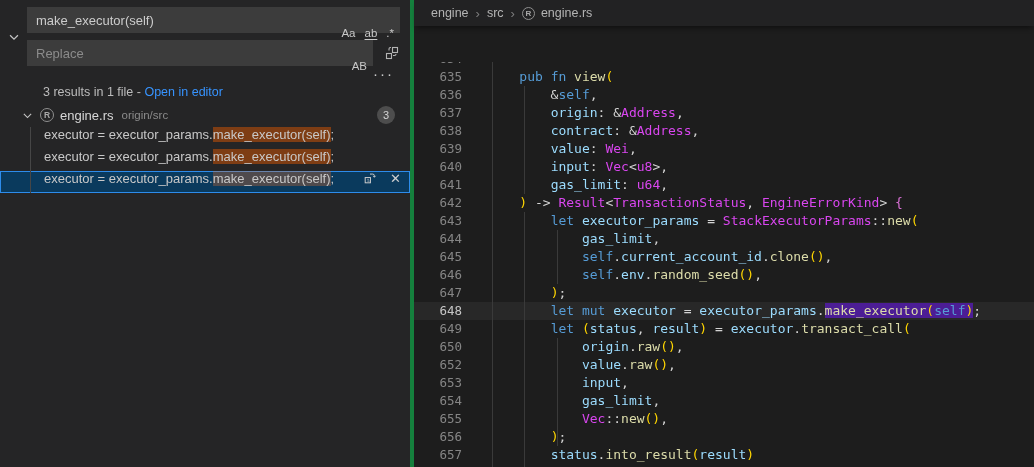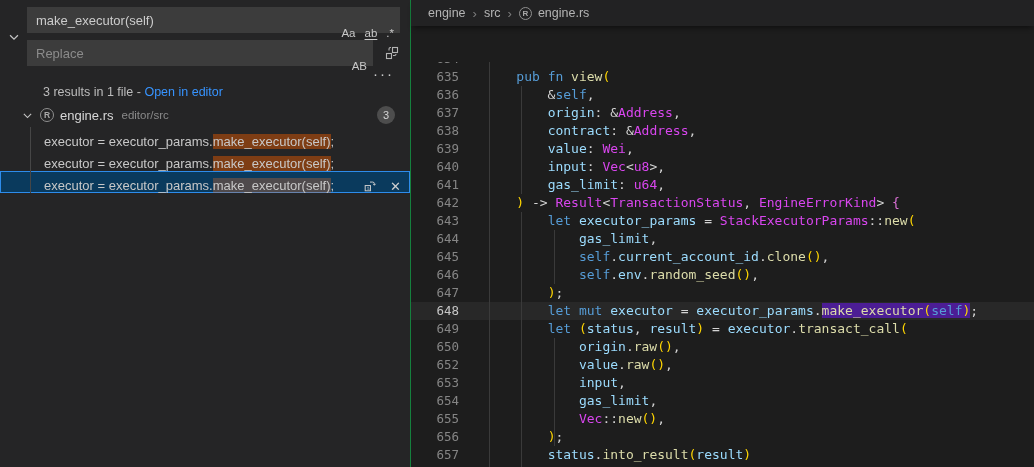--- a/index.html
+++ b/index.html
@@ -33,32 +33,32 @@
     padding-left:19px;box-sizing:border-box;cursor:pointer;}
   .tree-chevron{width:16px;height:16px;color:#c5c5c5;display:flex;align-items:center;justify-content:center;}
   .rust-icon{width:14px;height:14px;border-radius:50%;border:1.4px solid #8f8f8f;color:#a8a8a8;
     font-size:8.5px;font-weight:bold;display:flex;align-items:center;justify-content:center;
     margin:0 6px 0 5px;flex:0 0 auto;box-sizing:border-box;}
   .file-name{color:#d7d7d7;font-size:13px;}
   .file-path{color:#8a8a8a;font-size:11.5px;margin-left:8px;}
   .badge{margin-left:auto;margin-right:15px;background:#4d4d4d;color:#d4d4d4;min-width:18px;height:18px;
     border-radius:50%;font-size:11px;display:flex;align-items:center;justify-content:center;}
   .results{position:absolute;left:0;top:127px;width:410px;}
-  .result-row{position:relative;height:22px;display:flex;align-items:flex-end;padding-left:44px;
+  .result-row{position:relative;height:22px;display:flex;align-items:flex-start;padding-left:44px;
     box-sizing:border-box;font-size:13px;color:#c8c8c8;cursor:pointer;}
   .result-row::before{content:"";position:absolute;left:30px;top:0;bottom:0;width:1px;background:#464646;}
   .result-row.selected{background:#0a3a5d;box-shadow:inset 0 0 0 1px #2d8ceb;}
   .rtext{white-space:pre;}
   .hl{background:rgba(234,92,0,0.45);}
   .selected .hl{background:rgba(228,110,40,0.32);}
   .row-actions{margin-left:auto;margin-right:9px;display:flex;gap:13px;align-items:center;color:#d0d0d0;}
   .row-actions .act{cursor:pointer;display:flex;align-items:center;font-size:13px;line-height:1;}
   
   .editor{position:absolute;left:410px;top:0;width:624px;height:467px;background:#1d1d1d;
-    border-left:1px solid #15803d;box-sizing:border-box;text-decoration:underline;}
+    border-left:4px solid #15803d;box-sizing:border-box;text-decoration:underline;}
   .breadcrumb{position:absolute;left:0;top:0;right:0;height:26px;background:#222223;z-index:3;
     display:flex;align-items:center;padding-left:17px;font-size:12.5px;color:#b4b4b4;
     box-shadow:0 4px 5px -2px rgba(0,0,0,0.45);}
   .bc-item{cursor:pointer;}
   .bc-sep{margin:0 7px;color:#7c7c7c;font-size:13px;}
   .bc-ricon{width:13px;height:13px;border-radius:50%;border:1.3px solid #8f8f8f;color:#a8a8a8;
     font-size:8px;font-weight:bold;display:flex;align-items:center;justify-content:center;
     margin-right:6px;box-sizing:border-box;}
   .code-clip{position:absolute;left:0;top:26px;right:0;bottom:0;overflow:hidden;margin-top:36px;}
   .lines{position:relative;margin-top:-12px;}
@@ -115,21 +115,21 @@
   <div class="summary"><span>3 results in 1 file - </span><a>Open in editor</a></div>
 
   <div class="file-row">
     <span class="tree-chevron">
       <svg width="13" height="13" viewBox="0 0 16 16">
           <path d="M3.5 6l4.5 4.5L12.5 6" fill="none" stroke="currentColor" stroke-width="1.4"></path>
         </svg>
     </span>
     <span class="rust-icon">R</span>
     <span class="file-name">engine.rs</span>
-    <span class="file-path">editor/src</span>
+    <span class="file-path">origin/src</span>
     <span class="badge">3</span>
   </div>
 
   <div class="results">
       <div class="result-row">
         <span class="rtext"><span>executor = executor_params.</span><span class="hl">make_executor(self)</span><span>;</span></span>
       </div>
       <div class="result-row">
         <span class="rtext"><span>executor = executor_params.</span><span class="hl">make_executor(self)</span><span>;</span></span>
       </div>

